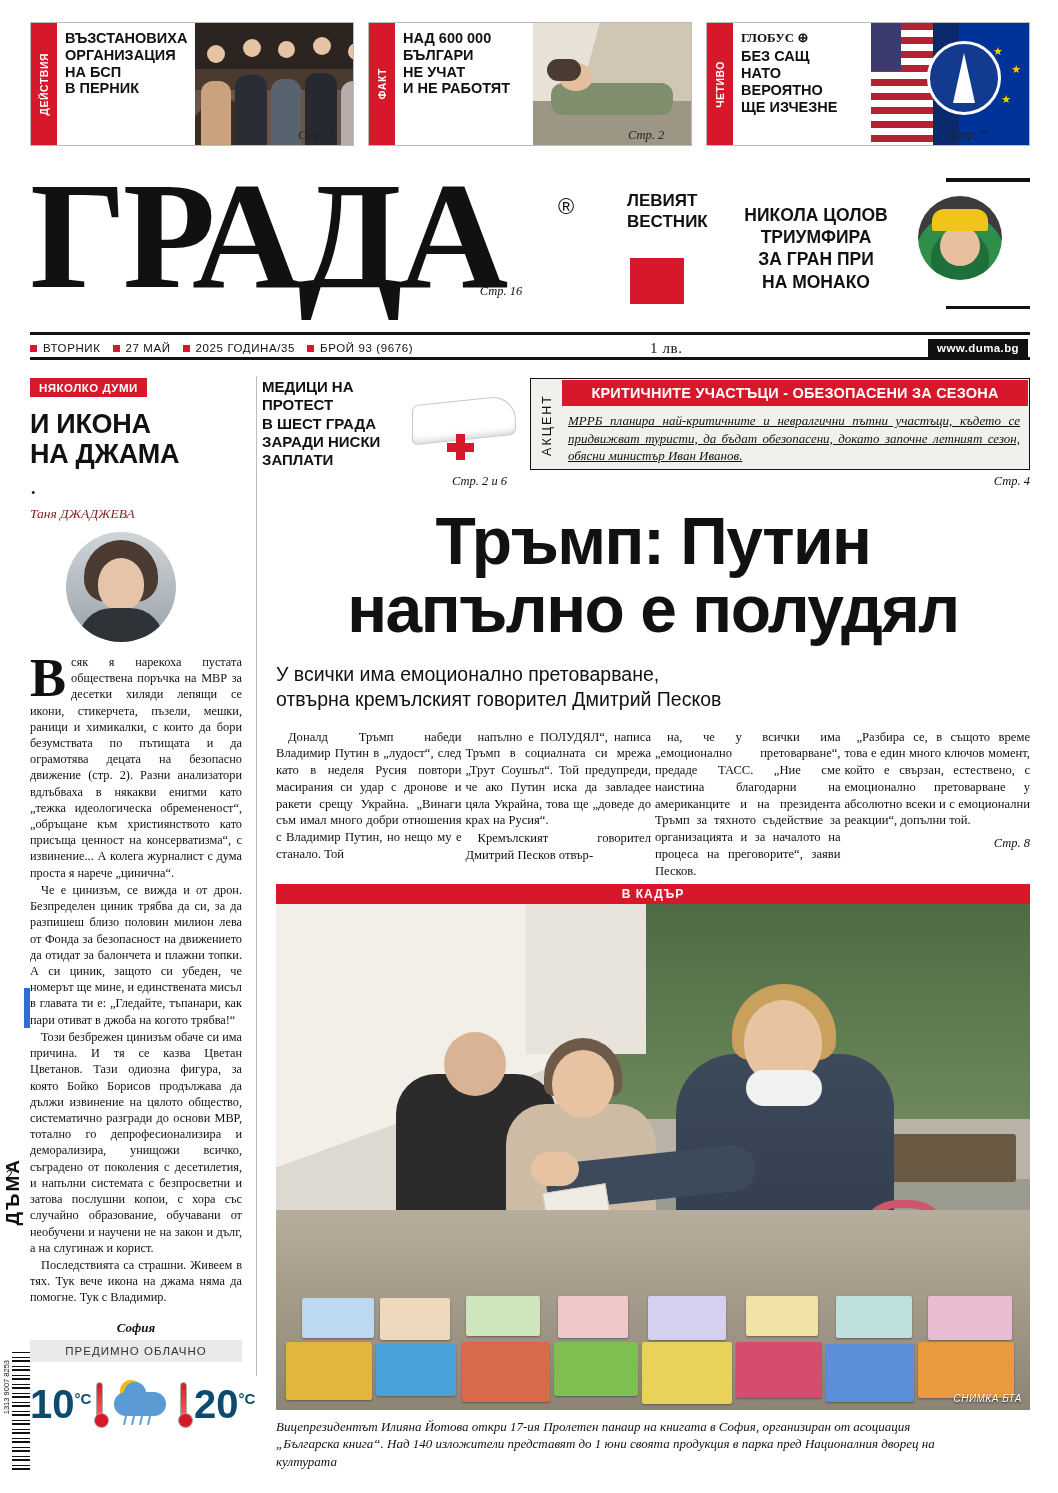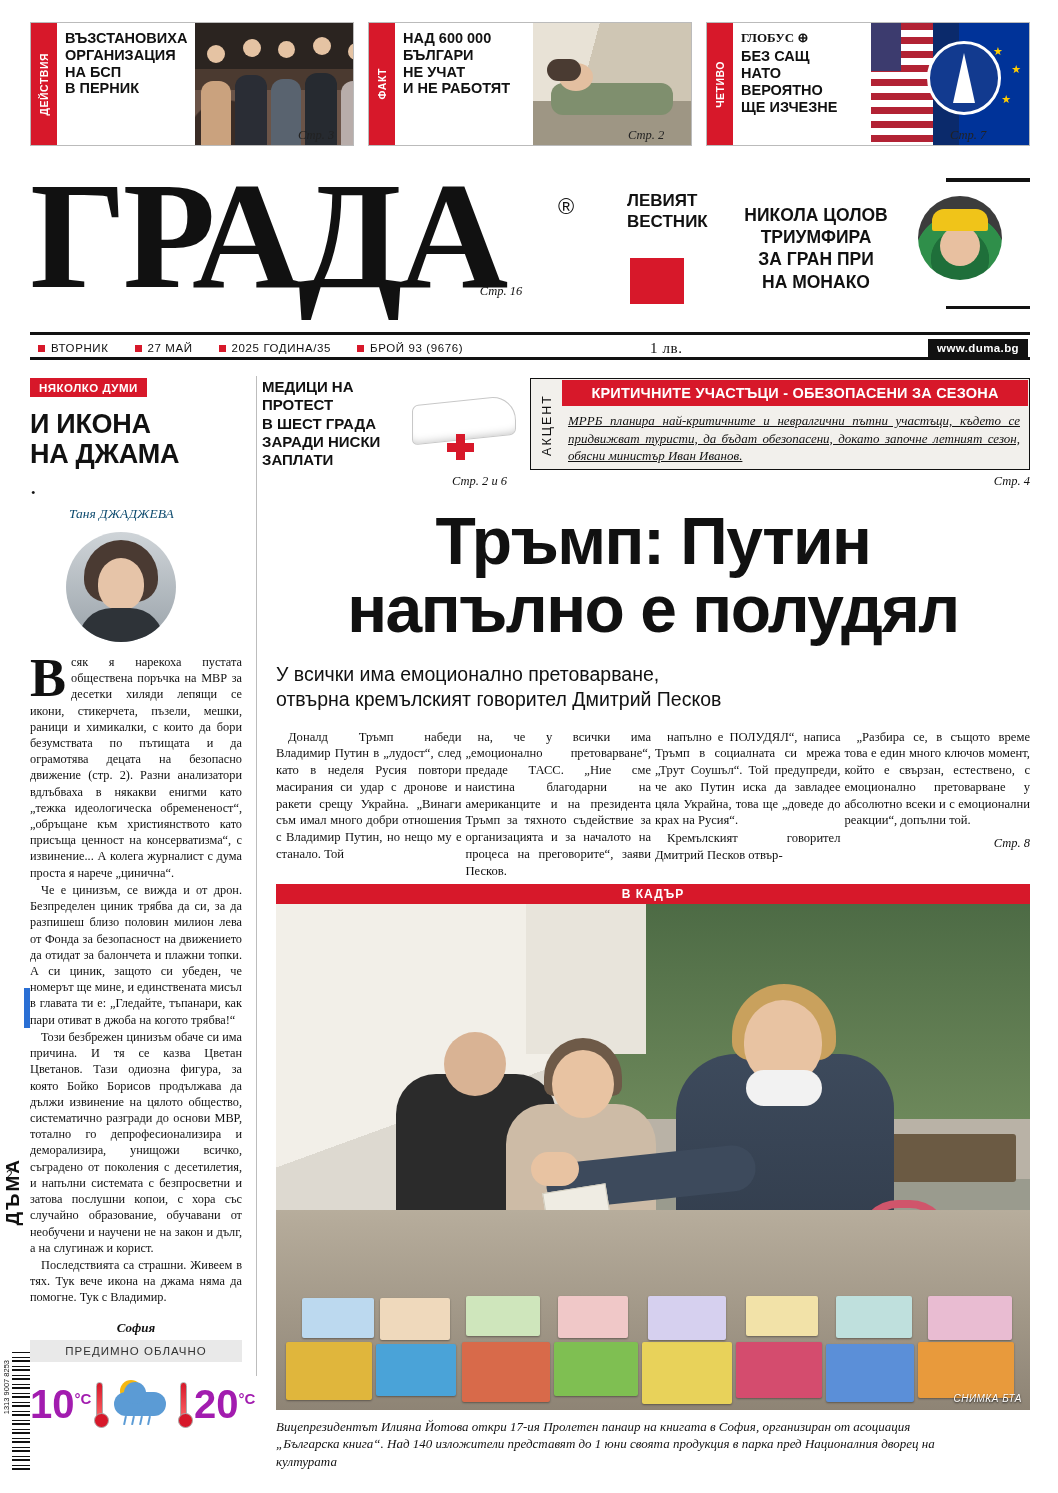--- a/index.html
+++ b/index.html
@@ -106,21 +106,21 @@
   }
   .mh-promo .underline { position:absolute; right:0; top:128px; width:84px; height:3px; background:#111; }
 
   
   .datebar {
     position:absolute; left:30px; top:332px; width:1000px; height:28px;
     border-top:3px solid #111; border-bottom:3px solid #111;
     font-family:"Liberation Sans", sans-serif; font-size:11.5px; letter-spacing:.6px;
     color:#111;
   }
-  .datebar .items { position:absolute; left:8px; top:7px; display:flex; gap:26px;justify-content:space-between; }
+  .datebar .items { position:absolute; left:0; top:7px; display:flex; gap:12px;justify-content:space-between; }
   .datebar .it { display:flex; align-items:center; gap:6px; }
   .datebar .sq { width:7px; height:7px; background:#d7182a; display:inline-block; }
   .datebar .price {
     position:absolute; left:620px; top:5px;
     font-family:"Liberation Serif", serif; font-size:15px;
   }
   .datebar .site {
     position:absolute; right:2px; top:4px; background:#111; color:#fff;
     font-family:"Liberation Sans", sans-serif; font-weight:bold;
     font-size:11.5px; padding:3px 9px; letter-spacing:.4px;
@@ -133,21 +133,21 @@
     font-family:"Liberation Sans", sans-serif; font-weight:bold;
     font-size:11.5px; letter-spacing:.5px; padding:4px 9px 3px;
   }
   .col-title {
     font-family:"Liberation Sans", sans-serif; font-weight:bold;
     font-size:27px; line-height:1.12; margin-top:12px; letter-spacing:-.3px;
   }
   .col-dot { font-size:26px; line-height:.4; margin-top:12px; }
   .col-author {
     font-family:"Liberation Serif", serif; font-style:italic;
-    font-size:13.5px; margin-top:14px; color:#0c4a6e;margin-left:39px;
+    font-size:13.5px; margin-top:14px; color:#7f1d1d;
   }
   .author-photo {
     margin-top:10px; width:110px; height:110px; border-radius:50%;
     overflow:hidden; margin-left:36px; position:relative;
     background:linear-gradient(#cfd4d8,#9aa3aa);
   }
   .author-photo .hair {
     position:absolute; left:18px; top:8px; width:74px; height:62px;
     background:#4a3a32; border-radius:40px 40px 24px 24px;
   }
@@ -177,21 +177,21 @@
   .weatherbar {
     margin-top:4px; background:#e9e9e9; text-align:center;
     font-family:"Liberation Sans", sans-serif; font-size:11.5px;
     letter-spacing:1px; padding:5px 0; color:#333;
   }
   .weather {
     margin-top:6px; height:76px; position:relative;
   }
   .temp {
     position:absolute; font-family:"Liberation Sans", sans-serif;
-    font-weight:bold; font-size:40px; color:#a21caf;
+    font-weight:bold; font-size:40px; color:#0c4a6e;
   }
   .temp sup { font-size:15px; vertical-align:super; }
   .therm {
     position:absolute; width:7px; height:40px; border-radius:4px;
     background:linear-gradient(#d7182a,#ff6a6a); border:1px solid #aaa;
   }
   .therm::after{ content:""; position:absolute; left:-3px; bottom:-7px; width:13px; height:13px;
     background:#d7182a; border-radius:50%; border:1px solid #aaa;}
   .cloudsun { position:absolute; left:84px; top:12px; width:58px; height:42px; }
   .sun { position:absolute; left:6px; top:0; width:22px; height:22px; background:#f5b711; border-radius:50%; }
@@ -577,25 +577,25 @@
     </div>
     <div class="subhead">
       <div>У всички има емоционално претоварване,</div>
       <div>отвърна кремълският говорител Дмитрий Песков</div>
     </div>
     <div class="lead-cols">
       <div class="c">
         <p class="first">Доналд Тръмп набеди Владимир Путин в „лудост“, след като в неделя Русия повтори масирания си удар с дронове и ракети срещу Украйна. „Винаги съм имал много добри отношения с Владимир Путин, но нещо му е станало. Той</p>
       </div>
       <div class="c">
-        <p class="first">на, че у всички има „емоционално претоварване“, предаде ТАСС. „Ние сме наистина благодарни на американците и на президента Тръмп за тяхното съдействие за организацията и за началото на процеса на преговорите“, заяви Песков.</p>
-      </div>
-      <div class="c">
         <p class="first">напълно е ПОЛУДЯЛ“, написа Тръмп в социалната си мрежа „Трут Соушъл“. Той предупреди, че ако Путин иска да завладее цяла Украйна, това ще „доведе до крах на Русия“.</p>
         <p>Кремълският говорител Дмитрий Песков отвър-</p>
+      </div>
+      <div class="c">
+        <p class="first">на, че у всички има „емоционално претоварване“, предаде ТАСС. „Ние сме наистина благодарни на американците и на президента Тръмп за тяхното съдействие за организацията и за началото на процеса на преговорите“, заяви Песков.</p>
       </div>
       <div class="c">
         <p class="first">„Разбира се, в същото време това е един много ключов момент, който е свързан, естествено, с емоционално претоварване у абсолютно всеки и с емоционални реакции“, допълни той.</p>
         <div class="lead-page">Стр. 8</div>
       </div>
     </div>
   </div>
 
   <div class="photo-block">
     <div class="vkadar">В КАДЪР</div>

